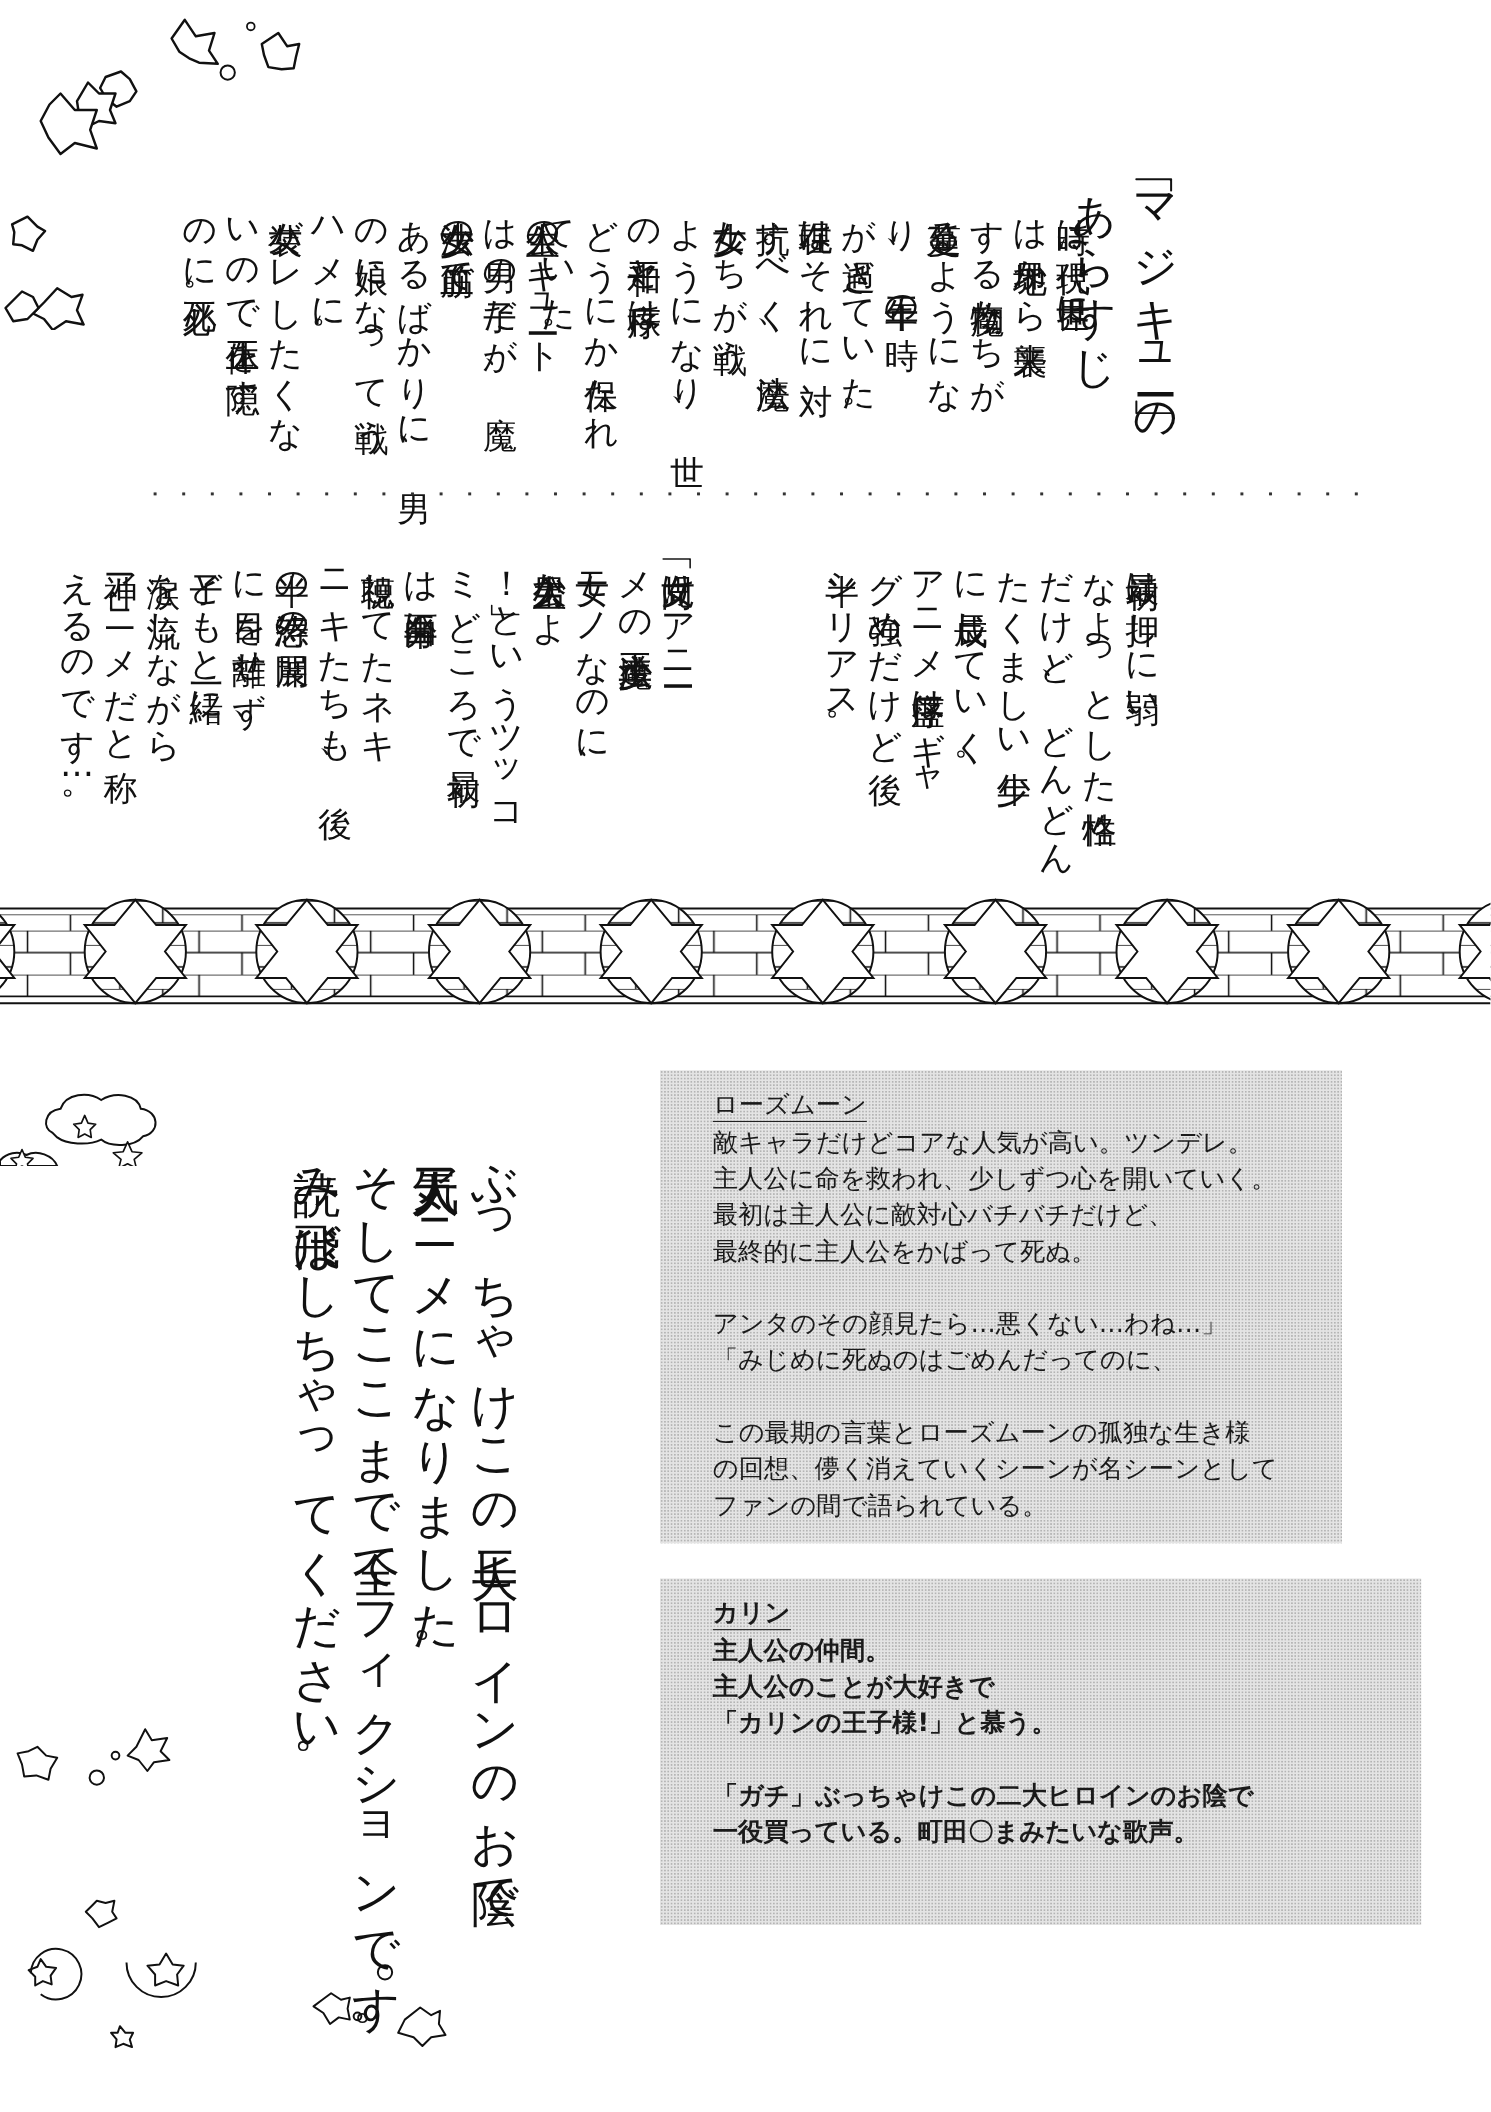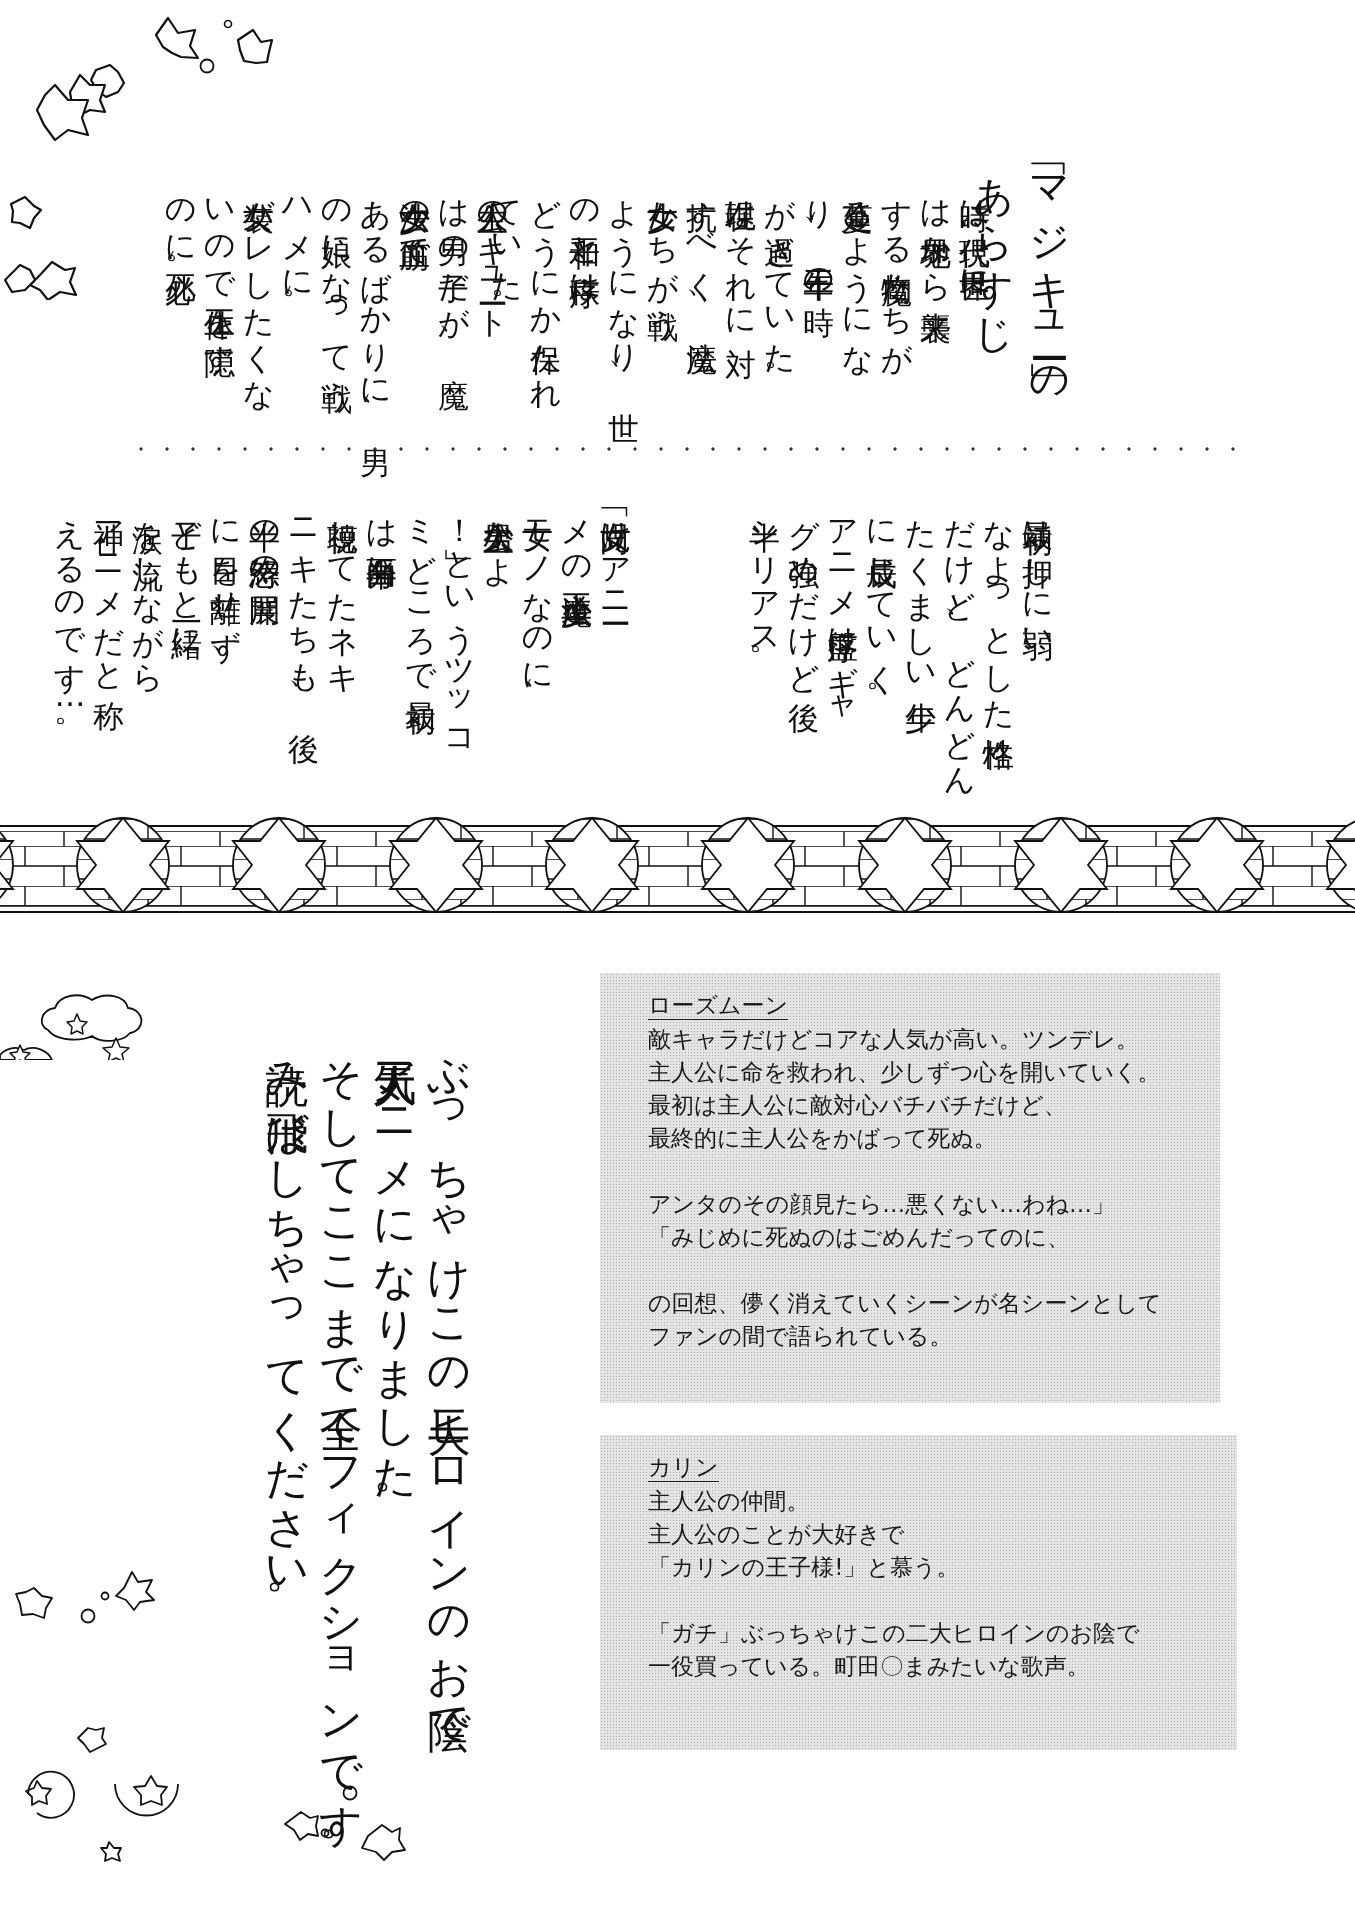--- a/index.html
+++ b/index.html
@@ -45,21 +45,21 @@
     background-color: #e4e4e4;
     background-image:
       radial-gradient(circle, rgba(90,90,90,0.35) 0.7px, transparent 1px);
     background-size: 3px 3px;
     padding: 16px 0 0 48px;
     box-sizing: border-box;
     font-family: "DejaVu Sans", sans-serif;
     font-size: 23px; line-height: 33px; color: #1a1a1a;
   }
   .box1 { left: 600px; top: 973px; width: 620px; height: 430px; }
-  .box2 { left: 600px; top: 1435px; width: 637px; height: 315px; }
+  .box2 { left: 600px; top: 1435px; width: 692px; height: 315px; font-weight: bold; }
   .box-head {
     display: inline-block; border-bottom: 1.5px solid #222;
     line-height: 28px; margin-bottom: 3px;
   }
   .box-line { display: block; white-space: pre; min-height: 33px; }
   .deco { position: absolute; }
 </style>
 </head>
 <body>
 
@@ -152,20 +152,21 @@
 <div class="info-box box1">
   <span class="box-head">ローズムーン</span>
   <span class="box-line">敵キャラだけどコアな人気が高い。ツンデレ。</span>
   <span class="box-line">主人公に命を救われ、少しずつ心を開いていく。</span>
   <span class="box-line">最初は主人公に敵対心バチバチだけど、</span>
   <span class="box-line">最終的に主人公をかばって死ぬ。</span>
   <span class="box-line"></span>
   <span class="box-line">アンタのその顔見たら…悪くない…わね…」</span>
   <span class="box-line">「みじめに死ぬのはごめんだってのに、</span>
   <span class="box-line"></span>
+  <span class="box-line">この最期の言葉とローズムーンの孤独な生き様</span>
   <span class="box-line">の回想、儚く消えていくシーンが名シーンとして</span>
   <span class="box-line">ファンの間で語られている。</span>
 </div>
 
 <div class="info-box box2">
   <span class="box-head">カリン</span>
   <span class="box-line">主人公の仲間。</span>
   <span class="box-line">主人公のことが大好きで</span>
   <span class="box-line">「カリンの王子様!」と慕う。</span>
   <span class="box-line"></span>

